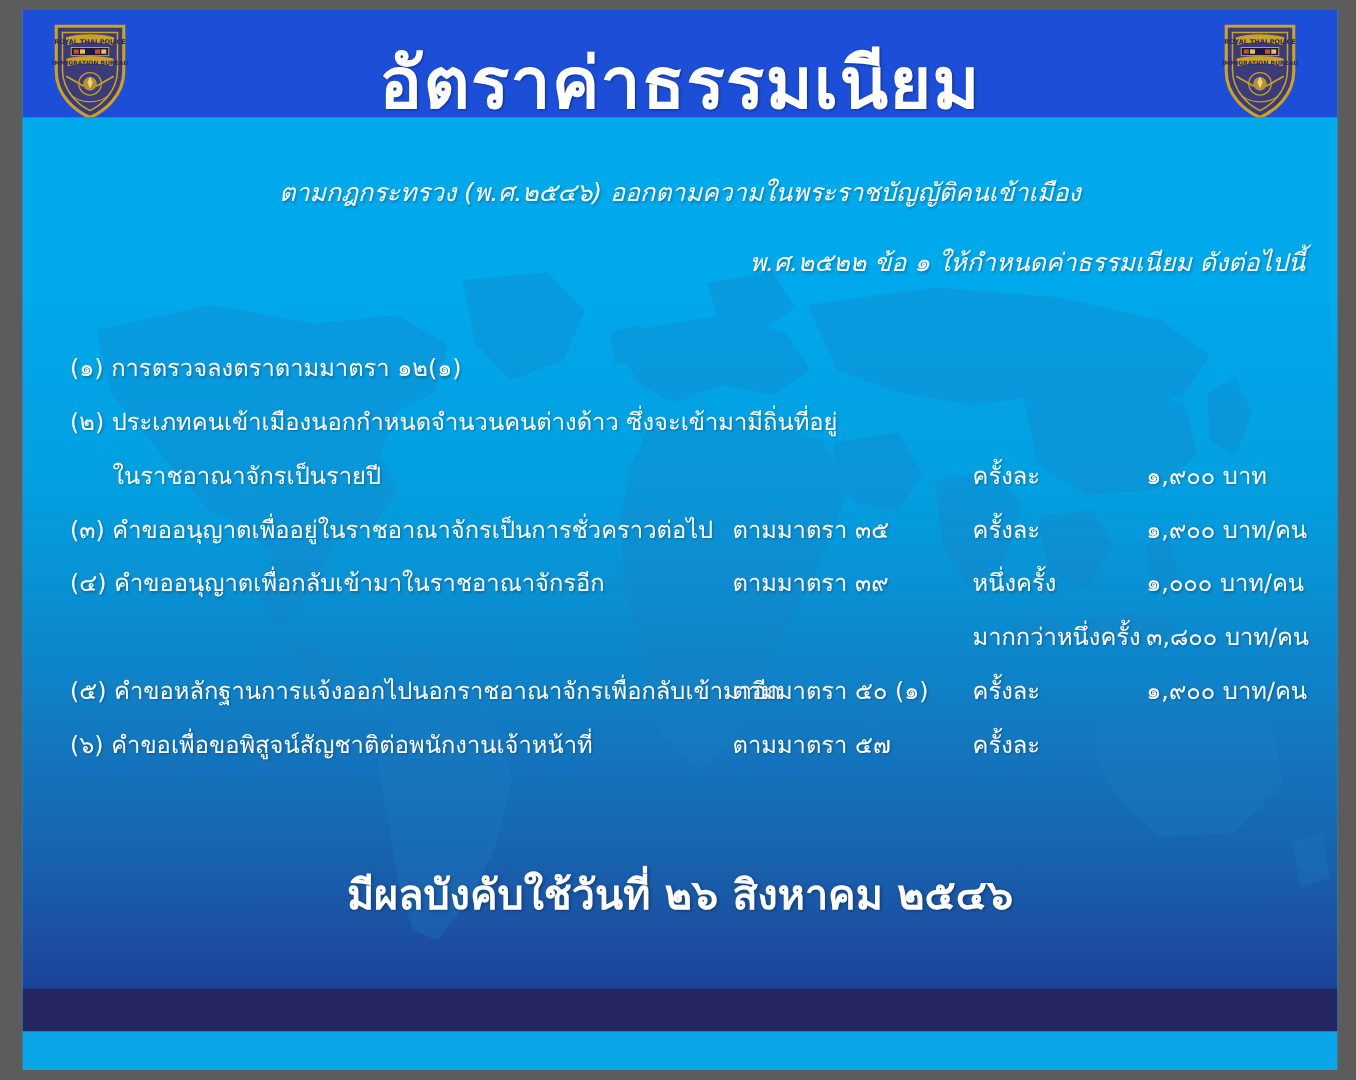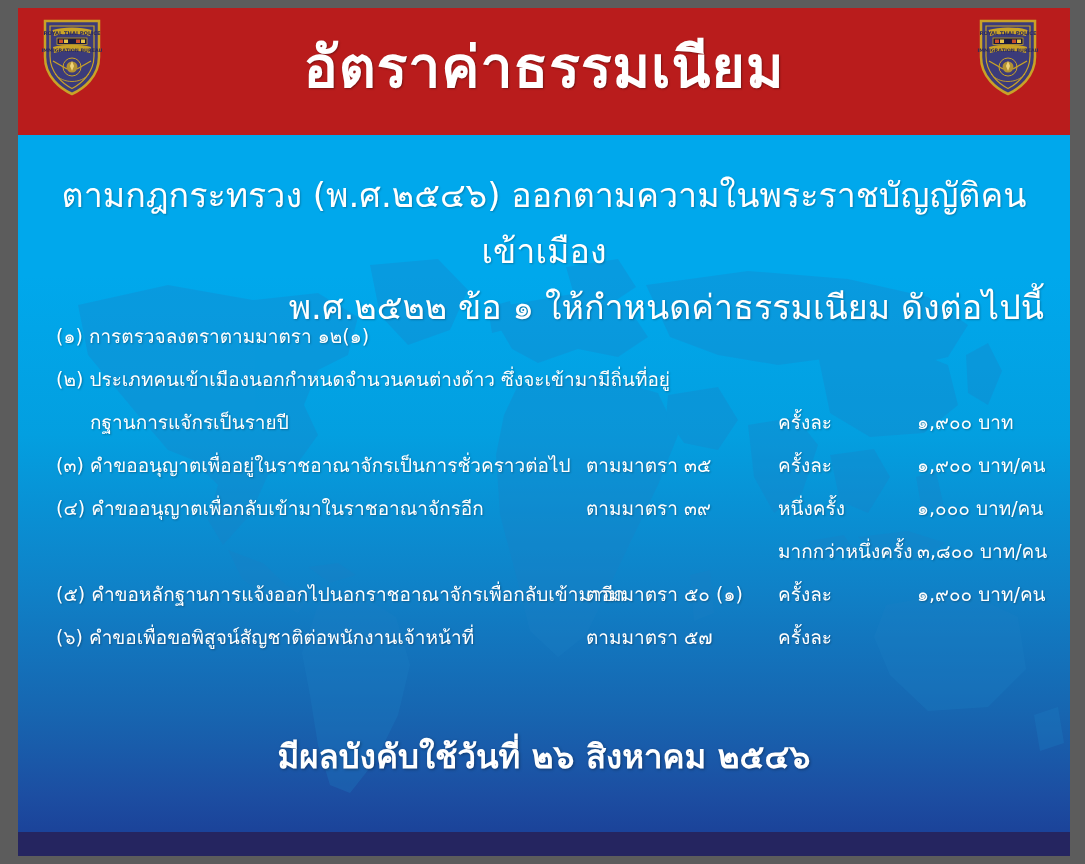--- a/index.html
+++ b/index.html
@@ -13,22 +13,22 @@
     position:absolute;
     left:18px; top:8px;
     width:1052px; height:848px;
     background:#0aa6e8;
     overflow:hidden;
   }
 
   
   #header {
     position:relative;
-    height:127px;
-    background:#b91c1c;
+    height:86px;
+    background:#1d4ed8;
     overflow:hidden;
   }
   .badge {
     position:absolute;
     top:9px;
     width:62px; height:80px;
   }
   .badge.left  { left:23px; }
   .badge.right { right:31px; }
   .badge svg { width:100%; height:100%; display:block; }
@@ -75,24 +75,25 @@
     width:100%; height:34px;
     background:#252560;
   }
 
   
   #intro {
     position:absolute;
     left:0; right:0; top:32px;
     padding:0 26px;
     color:#ffffff;
-    font-size:34px;
+    font-size:20px;
     line-height:56px;
     text-align:center;
     text-shadow:1px 1px 2px rgba(0,0,0,.25);
+    font-style:italic;
   }
   #intro .l1 { display:block; }
   #intro .l2 { display:block; text-align:right; padding-left:10px; }
 
   
   #table {
     position:absolute;
     left:0; top:180px;
     width:1052px;
     color:#ffffff;
@@ -245,21 +246,21 @@
       </div>
 
       <div class="row">
         <span class="c-desc">(๒) ประเภทคนเข้าเมืองนอกกำหนดจำนวนคนต่างด้าว ซึ่งจะเข้ามามีถิ่นที่อยู่</span>
         <span class="c-sect"></span>
         <span class="c-times"></span>
         <span class="c-fee"></span>
       </div>
 
       <div class="row">
-        <span class="c-desc indent">กฐานการแจักรเป็นรายปี</span>
+        <span class="c-desc indent">ในราชอาณาจักรเป็นรายปี</span>
         <span class="c-sect"></span>
         <span class="c-times">ครั้งละ</span>
         <span class="c-fee">๑,๙๐๐ บาท</span>
       </div>
 
       <div class="row">
         <span class="c-desc">(๓) คำขออนุญาตเพื่ออยู่ในราชอาณาจักรเป็นการชั่วคราวต่อไป</span>
         <span class="c-sect">ตามมาตรา ๓๕</span>
         <span class="c-times">ครั้งละ</span>
         <span class="c-fee">๑,๙๐๐ บาท/คน</span>

